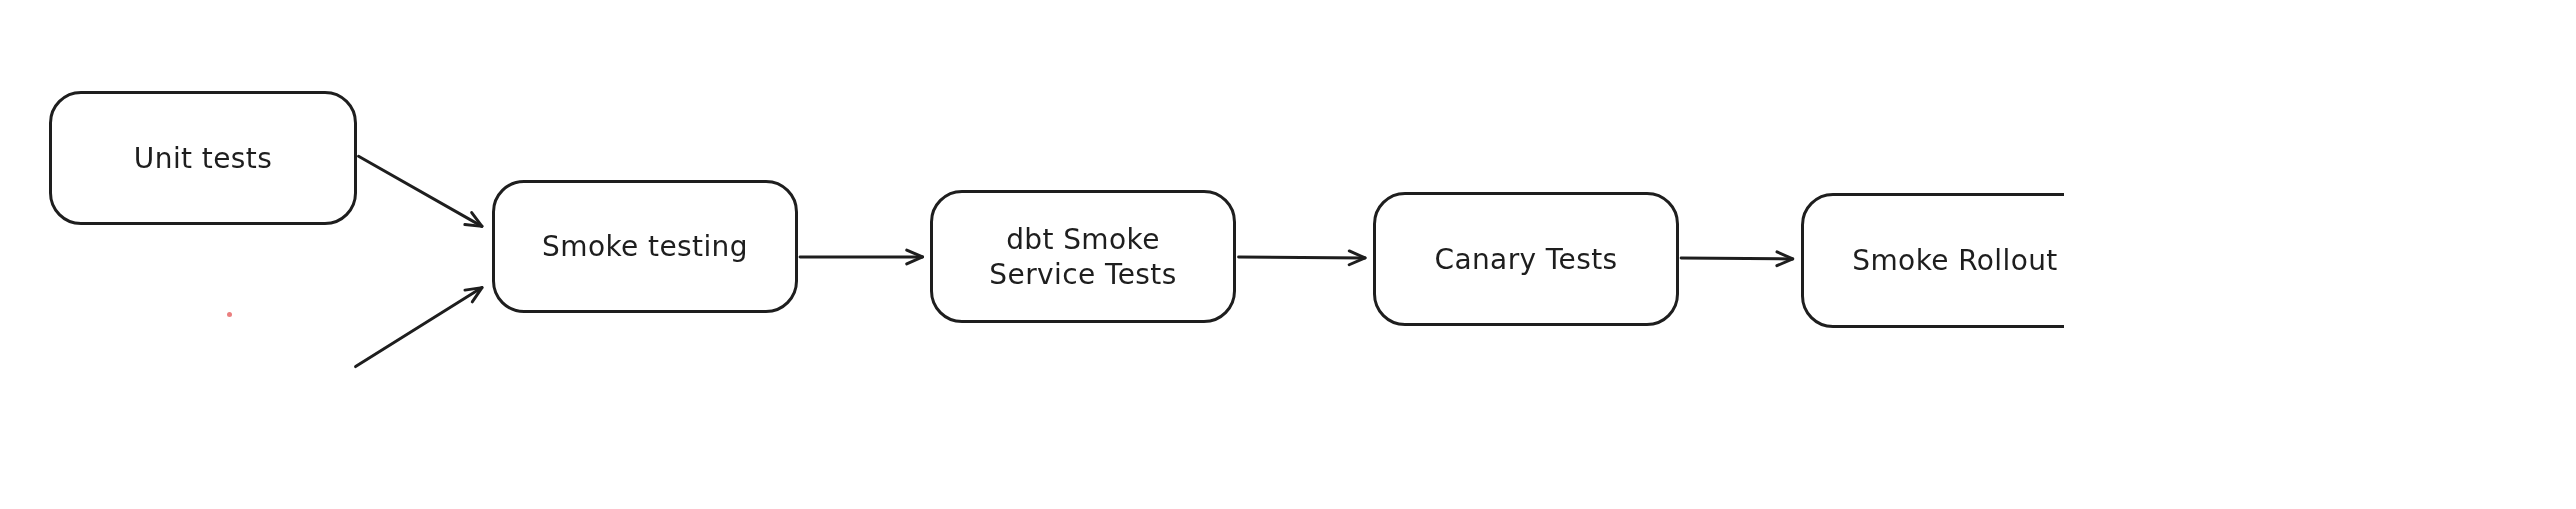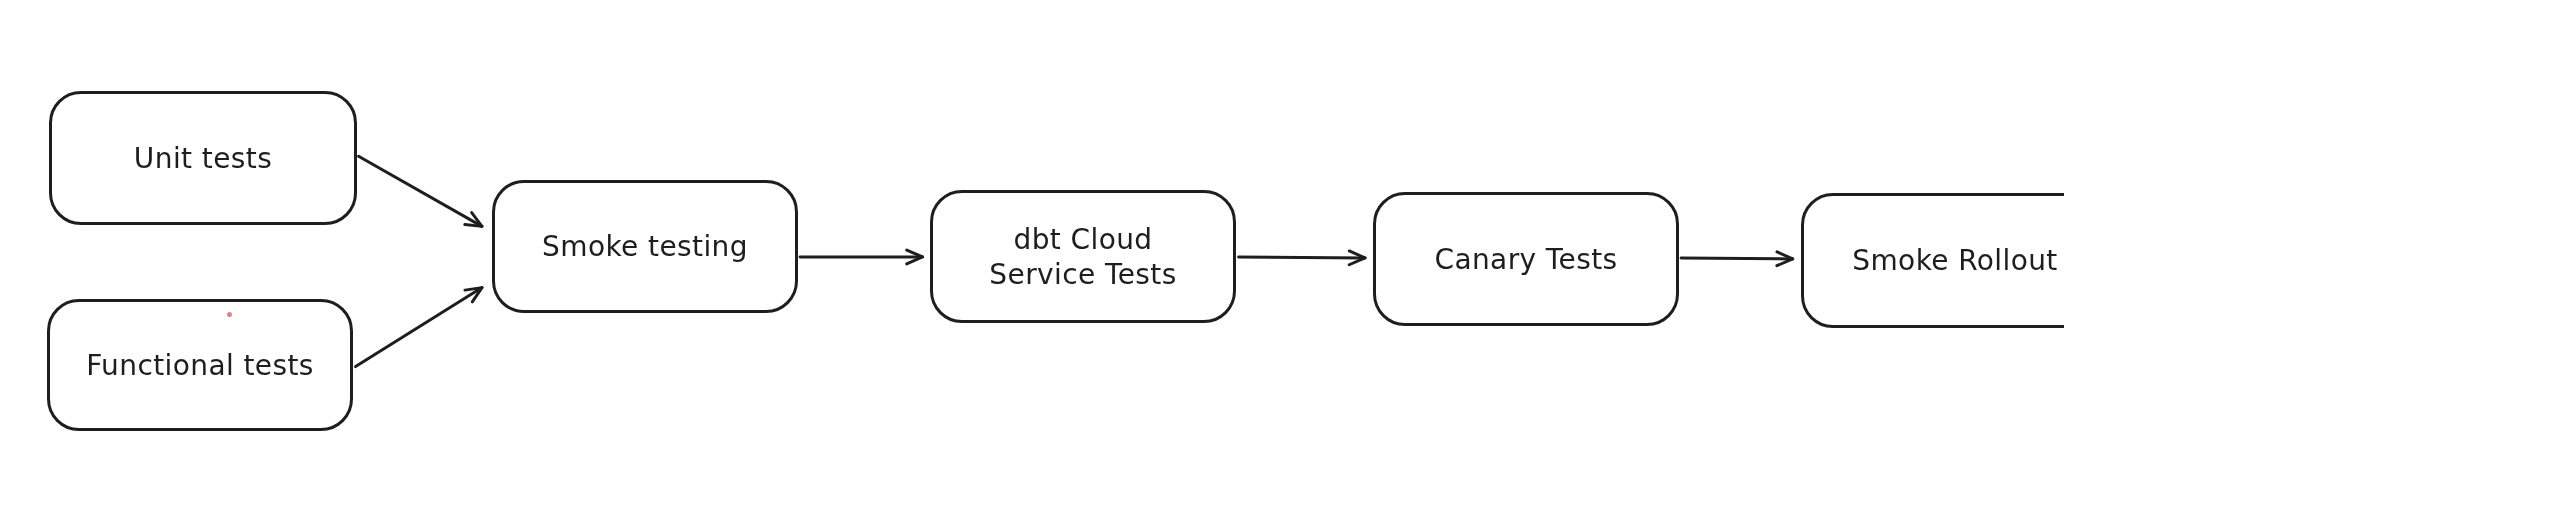--- a/index.html
+++ b/index.html
@@ -102,30 +102,27 @@
     </g>
     <g>
       <line class="edge-line" x1="2137" y1="262" x2="2244" y2="262" marker-end="url(#arrow)"></line>
     </g>
   </svg>
 
   <div class="node node-unit">
     <span class="node-label">Unit tests</span>
   </div>
 
-  <div class="node node-functional">
-    <span class="node-label">Functional tests</span>
-  </div>
 
   <div class="node node-smoke">
     <span class="node-label">Smoke testing</span>
   </div>
 
   <div class="node node-dbt">
-    <span class="node-label">dbt Cloud
+    <span class="node-label">dbt Smoke
 Service Tests</span>
   </div>
 
   <div class="node node-canary">
     <span class="node-label">Canary Tests</span>
   </div>
 
   <div class="node node-phased">
     <span class="node-label">Smoke Rollout</span>
   </div>

